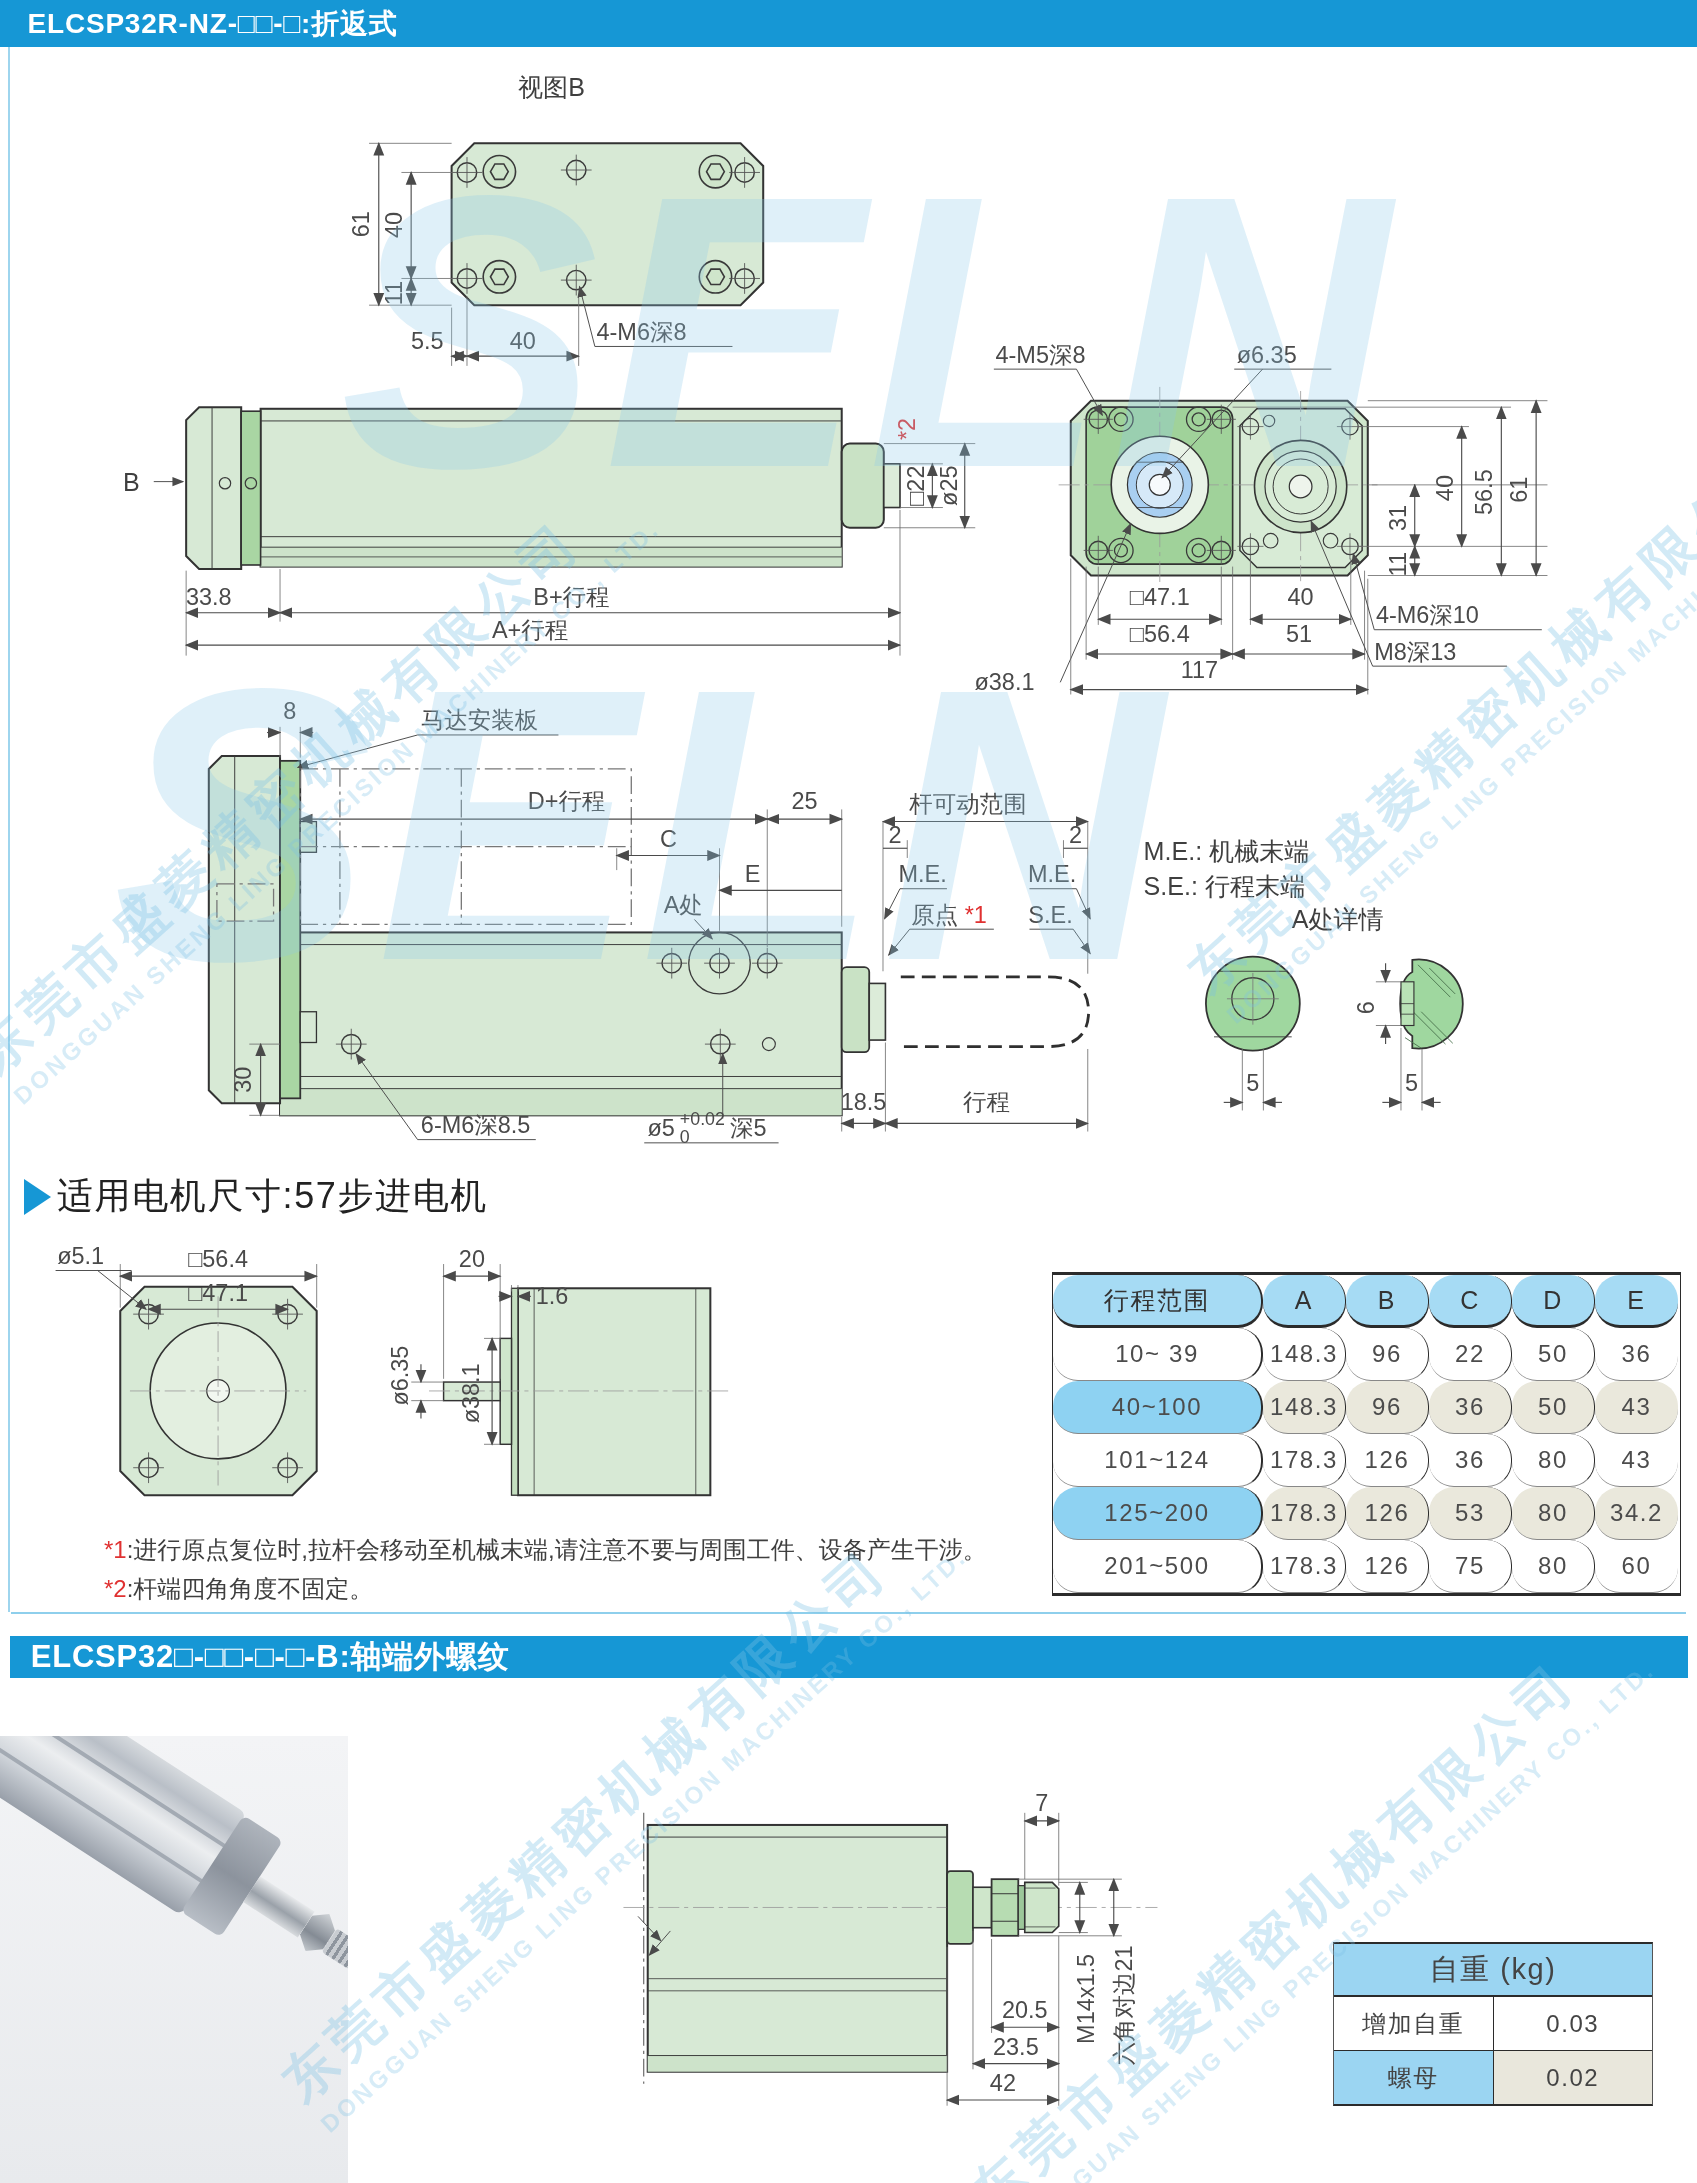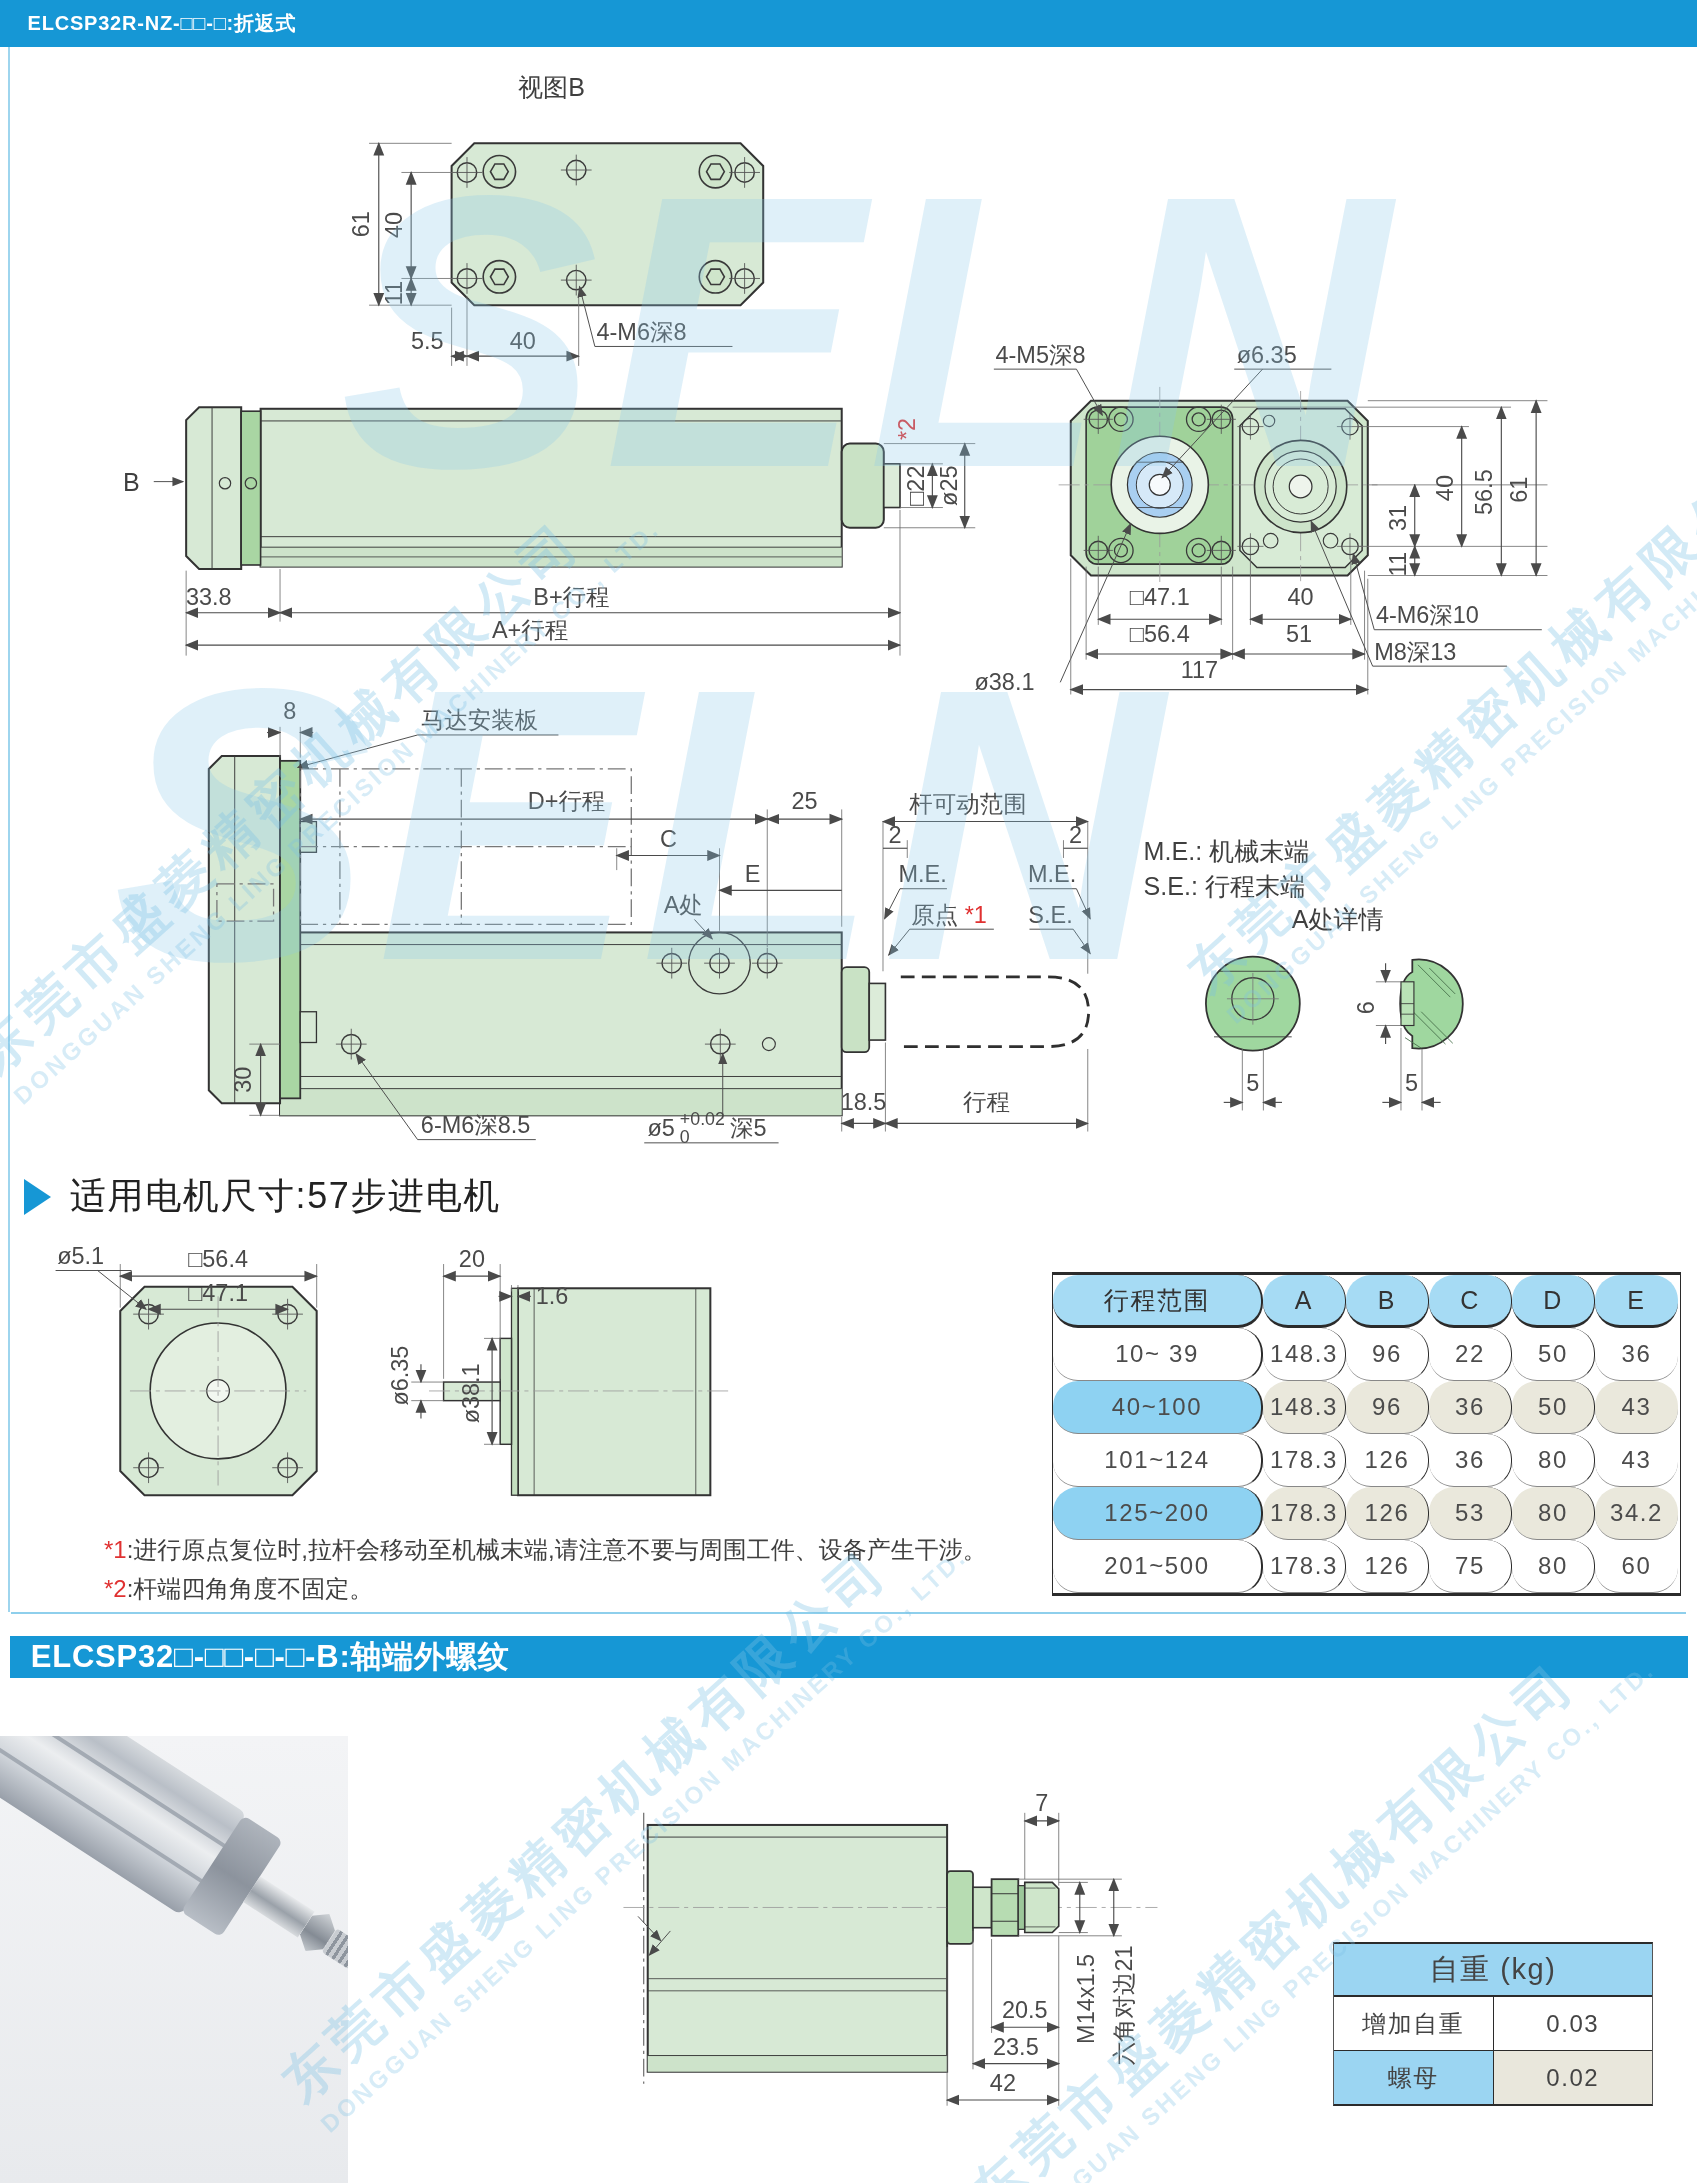--- a/index.html
+++ b/index.html
@@ -1,34 +1,34 @@
 <!DOCTYPE html>
 <html style="font-size:13px"><head>
 <meta charset="utf-8">
 <style>
   html,body{margin:0;padding:0;background:#fff;}
   #page{position:relative;width:1698px;height:2183px;background:#ffffff;overflow:hidden;
         font-family:"Liberation Sans","DejaVu Sans",sans-serif;}
   .hdr{position:absolute;left:0;width:1698px;height:47px;background:#1697d5;color:#fff;
-       font-size:20px;font-weight:bold;line-height:47px;padding-left:27.5px;box-sizing:border-box;letter-spacing:0.8px;}
+       font-size:28px;font-weight:bold;line-height:47px;padding-left:27.5px;box-sizing:border-box;letter-spacing:0.8px;}
   .hdr2{position:absolute;left:9.7px;width:1678px;height:42px;background:#1697d5;color:#fff;
        font-size:31px;font-weight:bold;line-height:42px;padding-left:21px;box-sizing:border-box;letter-spacing:0.8px;}
   .leftrule{position:absolute;left:8px;top:47px;width:1.6px;height:1565px;background:#9ed5ee;}
   .divider{position:absolute;left:11.3px;top:1612px;width:1675px;height:2.4px;background:#8ecfec;}
   svg text{font-family:"Liberation Sans","DejaVu Sans",sans-serif;}
   .dim{font-size:29px;fill:#4a4a4a;}
   .dimS{font-size:22px;fill:#4a4a4a;}
   .lbl{font-size:31px;fill:#3f3f3f;}
   .red{fill:#e03131;color:#e03131;}
   .ext{stroke:#6a6a6a;stroke-width:1;}
   .dl{stroke:#4a4a4a;stroke-width:1.4;}
   .ldr{stroke:#4a4a4a;stroke-width:1.2;fill:none;}
   .cl{stroke:#999;stroke-width:1;stroke-dasharray:26 6 5 6;}
   .dd{stroke:#777;stroke-width:1.6;stroke-dasharray:22 6 4 6;fill:none;}
-  .motor-title{position:absolute;left:24px;top:1172px;display:flex;align-items:center;gap:19px;}
+  .motor-title{position:absolute;left:24px;top:1172px;display:flex;align-items:center;gap:6px;}
   .motor-title .tri{width:0;height:0;border-left:27.5px solid #1697d5;border-top:18px solid transparent;border-bottom:18px solid transparent;}
   .motor-title .txt{font-size:36px;color:#222;font-weight:500;letter-spacing:1.6px;}
   .notes{position:absolute;left:104px;top:1531px;width:963px;font-size:24px;color:#3f3f3f;line-height:1.62;}
   .notes .red{color:#e03131;}
   
   .stbl{position:absolute;left:1052px;top:1272px;width:627px;display:grid;
         grid-template-columns:210px repeat(5,83px);grid-auto-rows:53px;
         border-top:3.2px solid #2b2b2b;border-bottom:3.2px solid #2b2b2b;border-left:1.6px solid #2b2b2b;border-right:1.6px solid #2b2b2b;}
   .stbl .c{display:flex;align-items:center;justify-content:center;font-size:24px;color:#4c4c4c;
         letter-spacing:1.6px;border-right:1.6px solid #2b2b2b;border-bottom:0.8px solid #888;box-sizing:border-box;border-radius:25px;}

